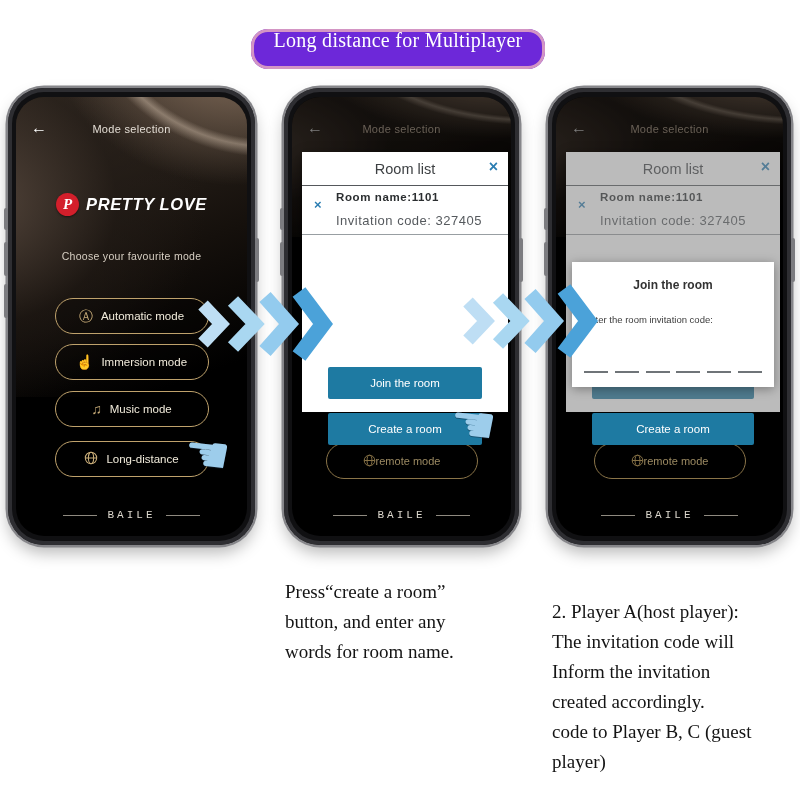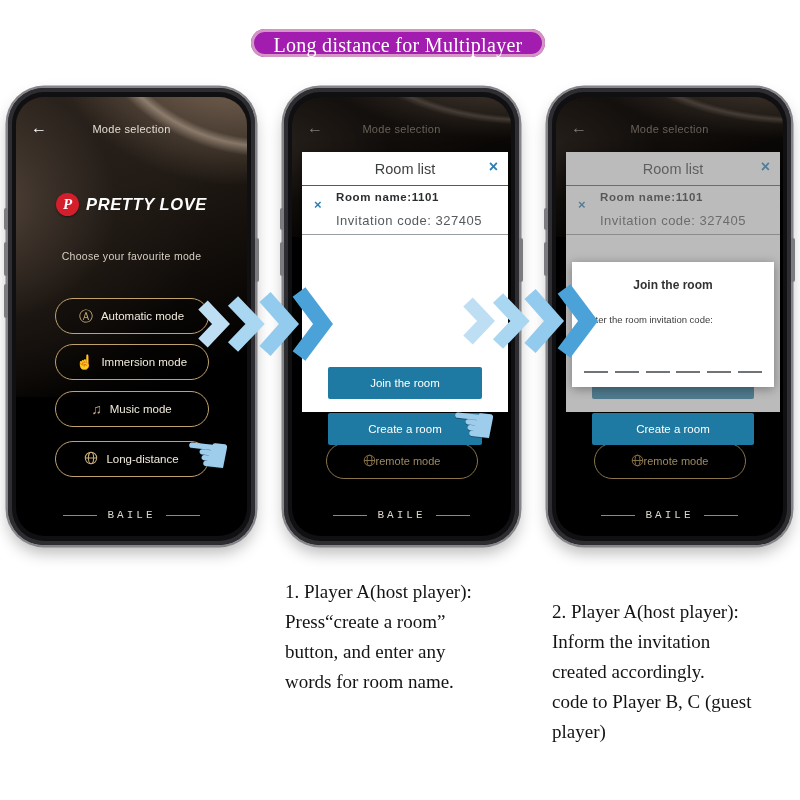--- a/index.html
+++ b/index.html
@@ -1,23 +1,23 @@
 <!DOCTYPE html>
 <html><head>
 <meta charset="utf-8">
 <style>
   * { margin:0; padding:0; box-sizing:border-box; }
   html,body { width:800px; height:800px; background:#fff; font-family:"Liberation Sans", sans-serif; }
   .stage { position:relative; width:800px; height:800px; overflow:hidden; background:#fff; }
 
   
-  .banner { position:absolute; left:251px; top:29px; width:294px; height:28px;
-    background:#a21caf; border-radius:17px; color:#fff;
+  .banner { position:absolute; left:251px; top:29px; width:294px; height:40px;
+    background:#6d28d9; border-radius:17px; color:#fff;
     font-family:"Liberation Serif", serif; font-size:20px;
-    display:flex; align-items:flex-end; justify-content:center; letter-spacing:.3px;
+    display:flex; align-items:flex-start; justify-content:center; letter-spacing:.3px;
     box-shadow:0 0 0 3px #d395c4 inset; }
 
   
   .phone { position:absolute; height:457px; background:#101012; border-radius:36px;
     box-shadow:0 0 0 2.5px #86868a, inset 0 0 0 4px #2e2e32, 0 8px 16px rgba(0,0,0,.28); }
   .p1 { left:8px;  top:88px; width:247px; }
   .p2 { left:284px; top:88px; width:235px; }
   .p3 { left:548px; top:88px; width:243px; }
   .sbtn { position:absolute; background:#7c7c80; border-radius:2px; width:4px; }
   .sbl1 { left:-4px; top:120px; height:22px; } .sbl2 { left:-4px; top:154px; height:34px; }
@@ -255,26 +255,26 @@
     <path d="M102,5 L126,37 L102,69" fill="none" stroke="#4ba2d9" stroke-width="16"></path>
   </svg>
   <svg class="arrows a2" width="132" height="75" viewBox="0 0 132 75">
     <path d="M6,18 L24,37 L6,56" fill="none" stroke="#bedef4" stroke-width="13"></path>
     <path d="M36,14 L58,37 L36,60" fill="none" stroke="#a9d7f1" stroke-width="14"></path>
     <path d="M68,10 L92,37 L68,64" fill="none" stroke="#93cbee" stroke-width="15"></path>
     <path d="M102,5 L126,37 L102,69" fill="none" stroke="#4ba2d9" stroke-width="16"></path>
   </svg>
 
   <div class="caption cap1">
-    <div>1. Player A(host player):</div>
     <div>Press“create a room”</div>
     <div>button, and enter any</div>
     <div>words for room name.</div>
   </div>
   <div class="caption cap2">
     <div>2. Player A(host player):</div>
+    <div>The invitation code will</div>
     <div>Inform the invitation</div>
     <div>created accordingly.</div>
     <div>code to Player B, C (guest</div>
     <div>player)</div>
   </div>
 
 </div>
 
 </body></html>

